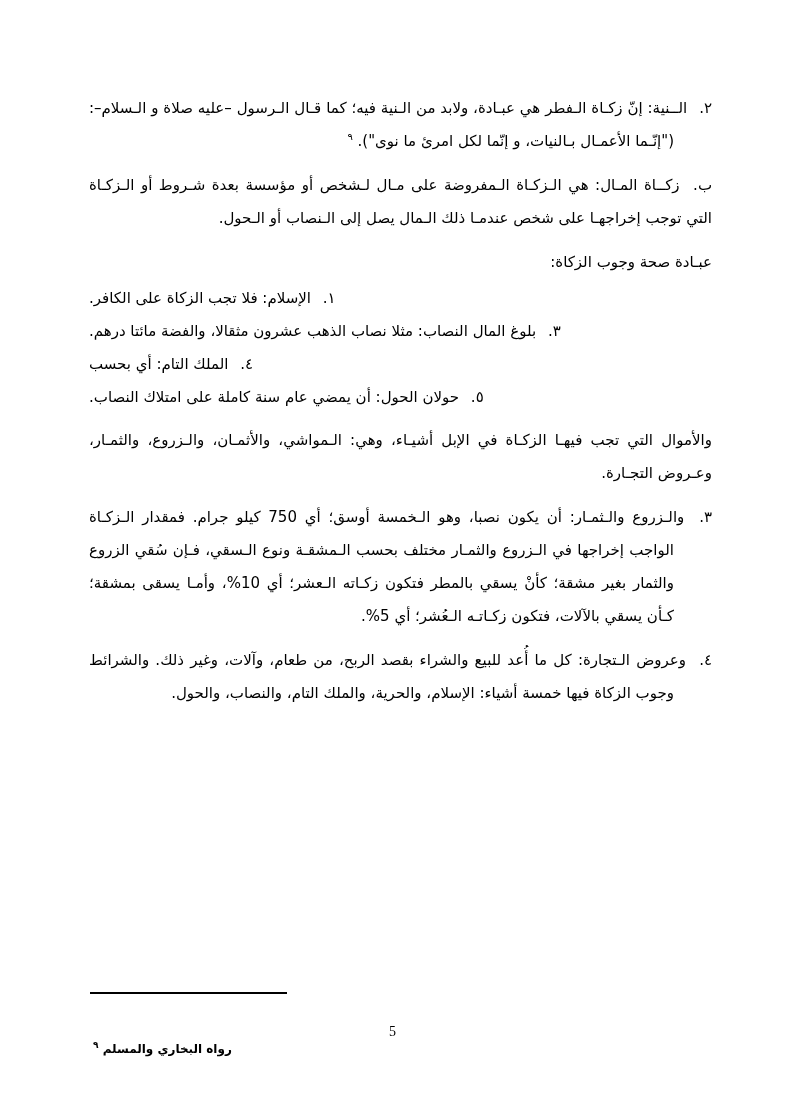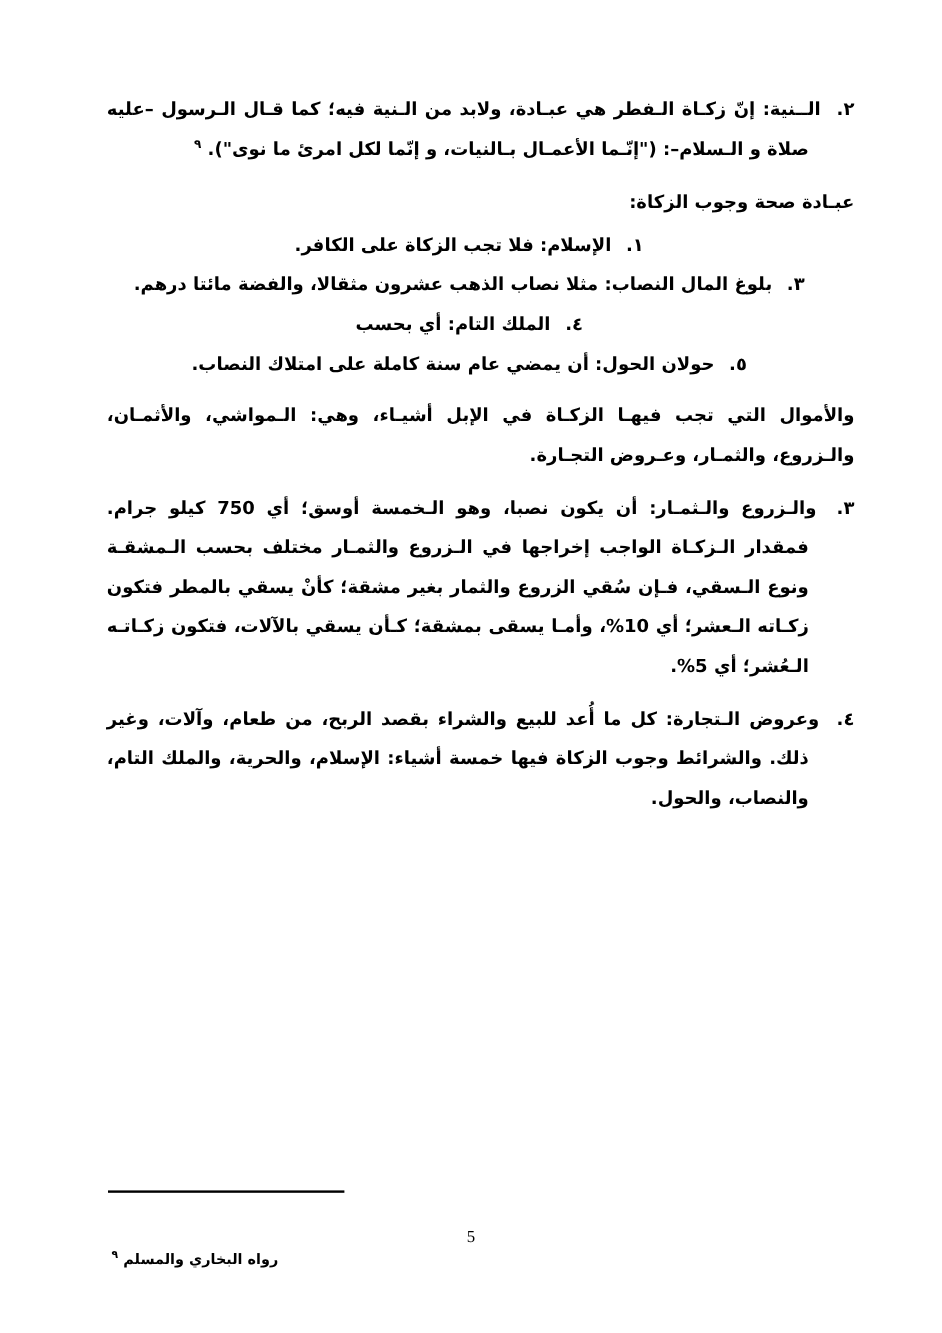--- a/index.html
+++ b/index.html
@@ -11,33 +11,33 @@
     color:#000;
     overflow:hidden;
   }
   .page {
     position:absolute; inset:0;
     width:785px; height:1111px;
     background:#ffffff;
   }
   .content {
     position:absolute;
-    top:75px; right:73px;
+    top:92px; right:73px;
     width:623px;
     direction:rtl;
     text-align:justify;
     font-size:15px;
-    font-weight:bold;
+    font-weight:normal;
     line-height:33px;
   }
   .para { margin-bottom:11px; }
   .hang { padding-right:38px; text-indent:-38px; }
   .marker { margin-left:7px; }
   .cond-list { margin:3px 0 10px 0; }
-  .cond { margin-right:19px; text-align:center; }
+  .cond { margin-right:19px; text-align:left; }
   .heading-line { text-align:right; }
   sup.fn {
     font-size:10px;
     line-height:0;
     vertical-align:super;
   }
   .fnote-rule {
     position:absolute;
     left:90px; top:992px;
     width:197px; height:0;
@@ -68,20 +68,25 @@
 <div class="page">
 
   <div class="content">
 
     <div class="para hang">
       <span class="marker">٢.</span>
       <span>الــنية: إنّ زكـاة الـفطر هي عبـادة، ولابد من الـنية فيه؛ كما قـال الـرسول –عليه صلاة و الـسلام–: ("إنّـما الأعمـال بـالنيات، و إنّما لكل امرئ ما نوى").</span>
       <sup class="fn">٩</sup>
     </div>
 
+    <div class="para">
+      <span class="marker">ب.</span>
+      <span>زكــاة المـال:</span>
+      <span>هي الـزكـاة الـمفروضة على مـال لـشخص أو مؤسسة بعدة شـروط أو الـزكـاة التي توجب إخراجهـا على شخص عندمـا ذلك الـمال يصل إلى الـنصاب أو الـحول.</span>
+    </div>
 
     <div class="heading-line">عبـادة صحة وجوب الزكاة:</div>
 
     <div class="cond-list">
       <div class="cond">
         <span class="marker">١.</span>
         <span>الإسلام: فلا تجب الزكاة على الكافر.</span>
       </div>
       <div class="cond">
         <span class="marker">٣.</span>

